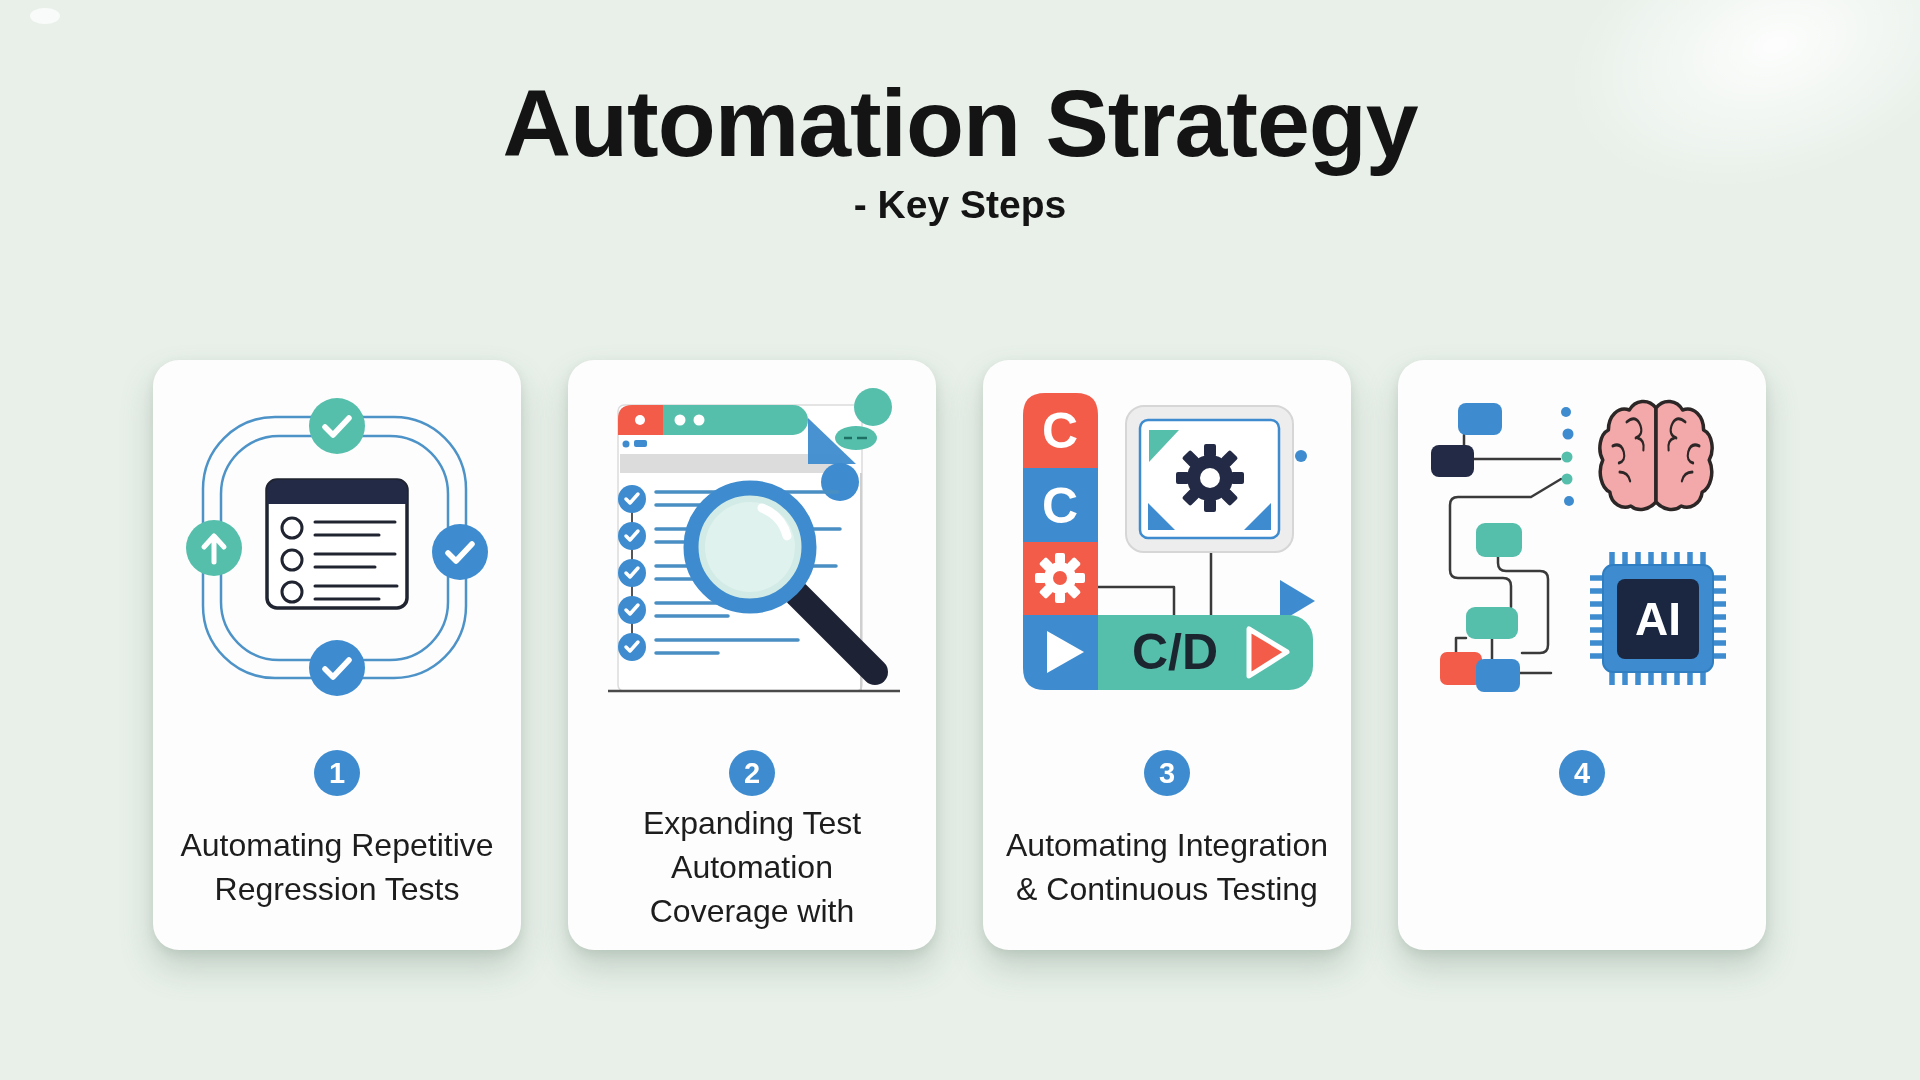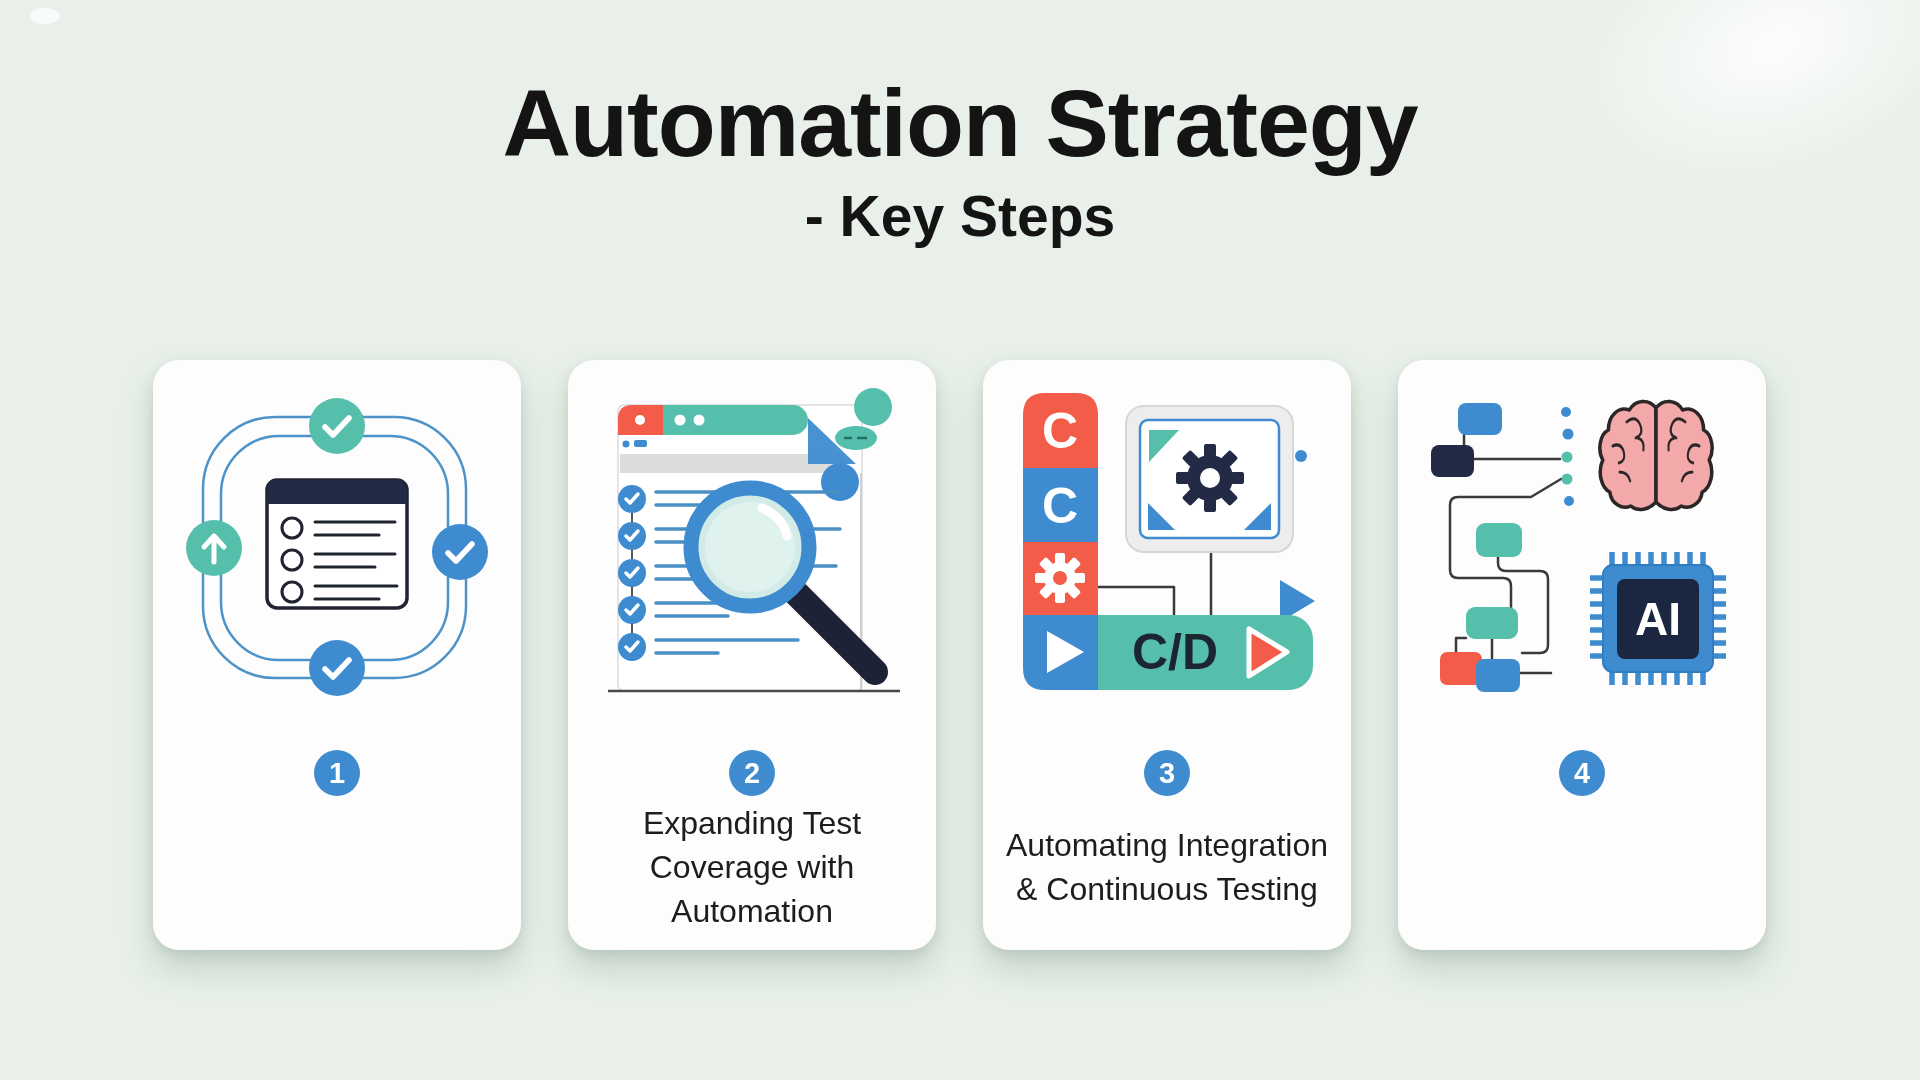--- a/index.html
+++ b/index.html
@@ -14,21 +14,21 @@
     background:var(--background);
     font-family:"Liberation Sans",sans-serif;
   }
   .fleck{position:absolute;left:30px;top:8px;width:30px;height:16px;border-radius:50%;
     background:rgba(255,255,255,.75);}
   .wisp{position:absolute;right:-70px;top:-90px;width:430px;height:270px;border-radius:50%;
     background:radial-gradient(closest-side,rgba(255,255,255,.9),rgba(255,255,255,0));
     transform:rotate(-18deg);}
   header{position:absolute;top:72px;left:0;width:100%;text-align:center;color:#141414;}
   h1{margin:0;font-size:95px;font-weight:800;letter-spacing:-1px;line-height:1.08;}
-  h2{margin:8px 0 16px;font-size:57px;font-weight:800;}
+  h2{margin:8px 0 16px;font-size:39px;font-weight:800;}
   .cards{position:absolute;left:153px;top:360px;display:flex;gap:47px;}
   .card{width:368px;height:590px;background:var(--card);border-radius:26px;
     box-shadow:0 18px 32px rgba(110,135,120,.30),0 4px 10px rgba(110,135,120,.16);
     display:flex;flex-direction:column;align-items:center;}
   svg.illus{width:368px;height:360px;display:block;flex:none;}
   .badge{width:46px;height:46px;border-radius:50%;background:var(--badge);color:#fff;
     font-weight:bold;font-size:29px;display:flex;align-items:center;justify-content:center;
     margin-top:30px;flex:none;}
   .card-title{flex:1;display:flex;flex-direction:column;justify-content:center;
     text-align:center;font-size:32px;line-height:1.38;color:var(--text);padding-bottom:12px;}
@@ -87,20 +87,24 @@
         <path class="s-white" stroke-width="5.5" d="M295,193 l8,8 l16,-17"></path>
       </g>
       <g>
         <circle class="f-blue" cx="184" cy="308" r="28"></circle>
         <path class="s-white" stroke-width="5.5" d="M172,309 l8,8 l16,-17"></path>
       </g>
     </svg>
     <div class="badge">
       <span>1</span>
     </div>
+    <div class="card-title">
+      <span>Automating Repetitive</span>
+      <span>Regression Tests</span>
+    </div>
   </section>
 
   <section class="card">
     <svg class="illus" viewBox="0 0 368 360">
       <g>
         <rect x="50" y="45" width="244" height="286" rx="6" fill="#fff" stroke="#dcdcdc" stroke-width="1.5"></rect>
         <path class="f-red" d="M50,75 V59 q0,-14 14,-14 H95 V75 Z"></path>
         <circle class="f-white" cx="72" cy="60" r="5"></circle>
         <path class="f-teal" d="M95,45 H225 a15,15 0 0 1 15,15 a15,15 0 0 1 -15,15 H95 Z"></path>
         <circle class="f-white" cx="112" cy="60" r="5.5"></circle>
@@ -147,22 +151,22 @@
         <circle cx="182" cy="187" r="59" fill="#d2ebe6" stroke="#3e8ccf" stroke-width="15"></circle>
         <circle cx="182" cy="187" r="45" fill="#dff2ee"></circle>
         <path class="s-white" stroke-width="9" d="M194,148 Q214,156 219,176"></path>
       </g>
     </svg>
     <div class="badge">
       <span>2</span>
     </div>
     <div class="card-title">
       <span>Expanding Test</span>
+      <span>Automation</span>
       <span>Coverage with</span>
-      <span>Automation</span>
     </div>
   </section>
 
   <section class="card">
     <svg class="illus" viewBox="0 0 368 360">
       <g class="s-dark">
         <path d="M115,227 H191 V255"></path>
         <path d="M228,192 V255"></path>
       </g>
       <g>

